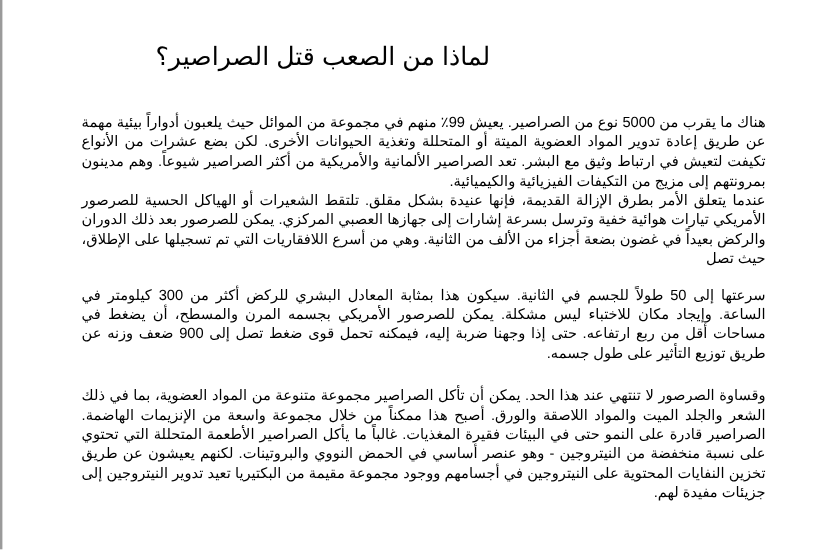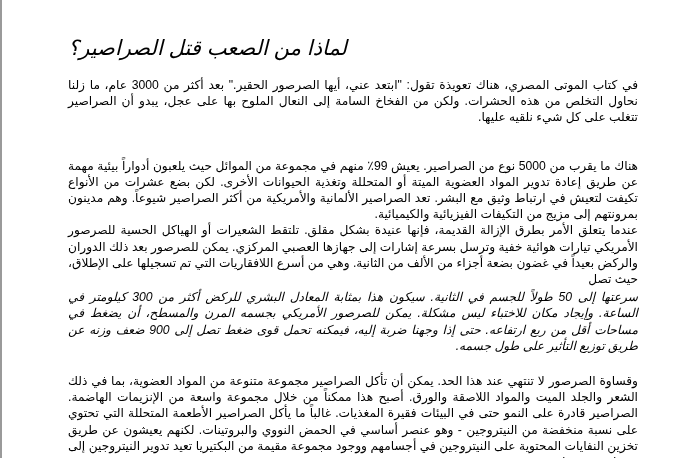--- a/index.html
+++ b/index.html
@@ -27,42 +27,40 @@
       text-align: right;
       font-family: "Liberation Sans", "DejaVu Sans", sans-serif;
       color: #000000;
     }
     .title {
       font-size: 21px;
       font-weight: normal;
       margin: 0 0 0 0;
       padding-right: 168px;
       line-height: 28px;
-      text-align: left;
-      font-style: italic;
+      text-align: center;
     }
     .para {
       font-size: 12.2px;
       line-height: 16.2px;
       margin: 0;
       text-align: justify;
       text-align-last: right;
     }
     .p1 { margin-top: 15px; }
     .p2 { margin-top: 16px; }
     .p3 { margin-top: 32px; }
     .p4 { }
-    .p5 { margin-top: 2px; font-style: italic; }
+    .p5 { margin-top: 14px; }
     .p6 { margin-top: 19px; }
   </style>
 </head>
 <body>
 
 <div class="page">
   <div class="content">
     <h1 class="title">لماذا من الصعب قتل الصراصير؟</h1>
-    <p class="para p1">في كتاب الموتى المصري، هناك تعويذة تقول: "ابتعد عني، أيها الصرصور الحقير." بعد أكثر من 3000 عام، ما زلنا نحاول التخلص من هذه الحشرات. ولكن من الفخاخ السامة إلى النعال الملوح بها على عجل، يبدو أن الصراصير تتغلب على كل شيء نلقيه عليها.</p>
     <p class="para p3">هناك ما يقرب من 5000 نوع من الصراصير. يعيش 99٪ منهم في مجموعة من الموائل حيث يلعبون أدواراً بيئية مهمة عن طريق إعادة تدوير المواد العضوية الميتة أو المتحللة وتغذية الحيوانات الأخرى. لكن بضع عشرات من الأنواع تكيفت لتعيش في ارتباط وثيق مع البشر. تعد الصراصير الألمانية والأمريكية من أكثر الصراصير شيوعاً. وهم مدينون بمرونتهم إلى مزيج من التكيفات الفيزيائية والكيميائية.</p>
     <p class="para p4">عندما يتعلق الأمر بطرق الإزالة القديمة، فإنها عنيدة بشكل مقلق. تلتقط الشعيرات أو الهياكل الحسية للصرصور الأمريكي تيارات هوائية خفية وترسل بسرعة إشارات إلى جهازها العصبي المركزي. يمكن للصرصور بعد ذلك الدوران والركض بعيداً في غضون بضعة أجزاء من الألف من الثانية. وهي من أسرع اللافقاريات التي تم تسجيلها على الإطلاق، حيث تصل</p>
     <p class="para p5">سرعتها إلى 50 طولاً للجسم في الثانية. سيكون هذا بمثابة المعادل البشري للركض أكثر من 300 كيلومتر في الساعة. وإيجاد مكان للاختباء ليس مشكلة. يمكن للصرصور الأمريكي بجسمه المرن والمسطح، أن يضغط في مساحات أقل من ربع ارتفاعه. حتى إذا وجهنا ضربة إليه، فيمكنه تحمل قوى ضغط تصل إلى 900 ضعف وزنه عن طريق توزيع التأثير على طول جسمه.</p>
     <p class="para p6">وقساوة الصرصور لا تنتهي عند هذا الحد. يمكن أن تأكل الصراصير مجموعة متنوعة من المواد العضوية، بما في ذلك الشعر والجلد الميت والمواد اللاصقة والورق. أصبح هذا ممكناً من خلال مجموعة واسعة من الإنزيمات الهاضمة. الصراصير قادرة على النمو حتى في البيئات فقيرة المغذيات. غالباً ما يأكل الصراصير الأطعمة المتحللة التي تحتوي على نسبة منخفضة من النيتروجين - وهو عنصر أساسي في الحمض النووي والبروتينات. لكنهم يعيشون عن طريق تخزين النفايات المحتوية على النيتروجين في أجسامهم ووجود مجموعة مقيمة من البكتيريا تعيد تدوير النيتروجين إلى جزيئات مفيدة لهم.</p>
   </div>
 </div>
 
 </body></html>

